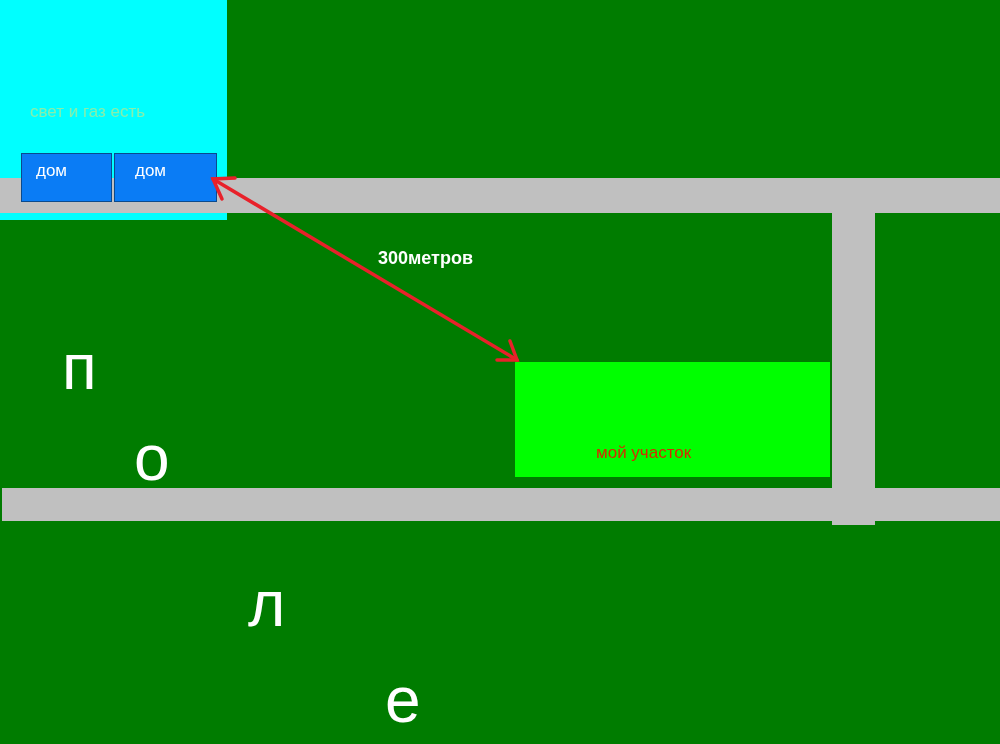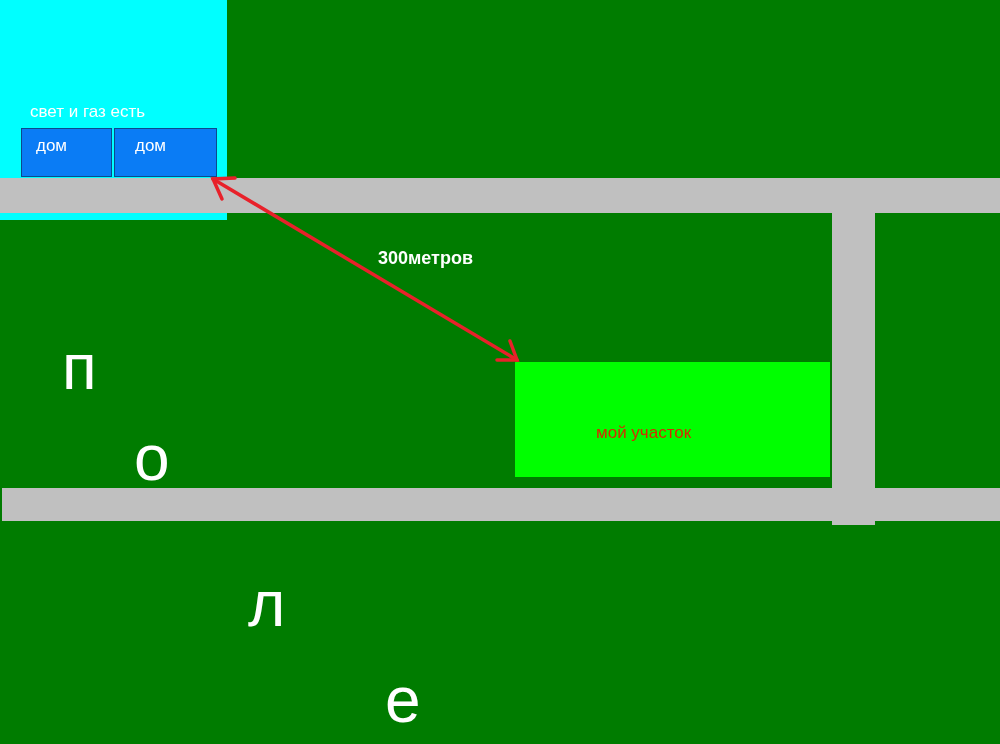--- a/index.html
+++ b/index.html
@@ -1,28 +1,28 @@
 <!DOCTYPE html>
 <html><head>
 <meta charset="utf-8">
 <style>
   html, body { margin:0; padding:0; }
   body { width:1000px; height:744px; position:relative; overflow:hidden; background:#007c00; font-family:"Liberation Sans", sans-serif; }
   .abs { position:absolute; }
   #village { left:0; top:0; width:227px; height:220px; background:#00ffff; }
-  .house { background:#0a7cf5; border:1px solid #0b4a8c; color:#ffffff; font-size:17px; box-sizing:border-box; padding:7px 0 0 0; }
+  .house { background:#0a7cf5; border:1px solid #0b4a8c; color:#ffffff; font-size:17px; box-sizing:border-box; padding:7px 0 0 0;margin-top:25px; }
   #house1 { left:21px; top:128px; width:91px; height:49px; padding-left:14px; }
   #house2 { left:114px; top:128px; width:103px; height:49px; padding-left:20px; }
-  #utilities { left:30px; top:102px; color:#ffffff; font-size:17px; white-space:nowrap; }
+  #utilities { left:30px; top:102px; color:#86efac; font-size:17px; white-space:nowrap; }
   .road { background:#c0c0c0; }
   #road-top { left:0; top:178px; width:1000px; height:35px; }
   #road-bottom { left:2px; top:488px; width:998px; height:33px; }
   #road-vert { left:832px; top:178px; width:43px; height:347px; }
   #plot { left:515px; top:362px; width:315px; height:115px; background:#00ff00; }
-  #plot-label { left:596px; top:423px; color:#d62a00; font-size:17px; white-space:nowrap; }
+  #plot-label { left:596px; top:443px; color:#d62a00; font-size:17px; white-space:nowrap; }
   #distance { left:378px; top:248px; color:#ffffff; font-size:18px; white-space:nowrap;font-weight:bold; }
   .letter { color:#ffffff; font-size:64px; line-height:1; }
   #l1 { left:62px; top:335px; }
   #l2 { left:134px; top:426px; }
   #l3 { left:248px; top:572px; }
   #l4 { left:385px; top:668px; }
   #arrow { left:0; top:0; width:1000px; height:744px; pointer-events:none; }
 </style>
 </head>
 <body>

